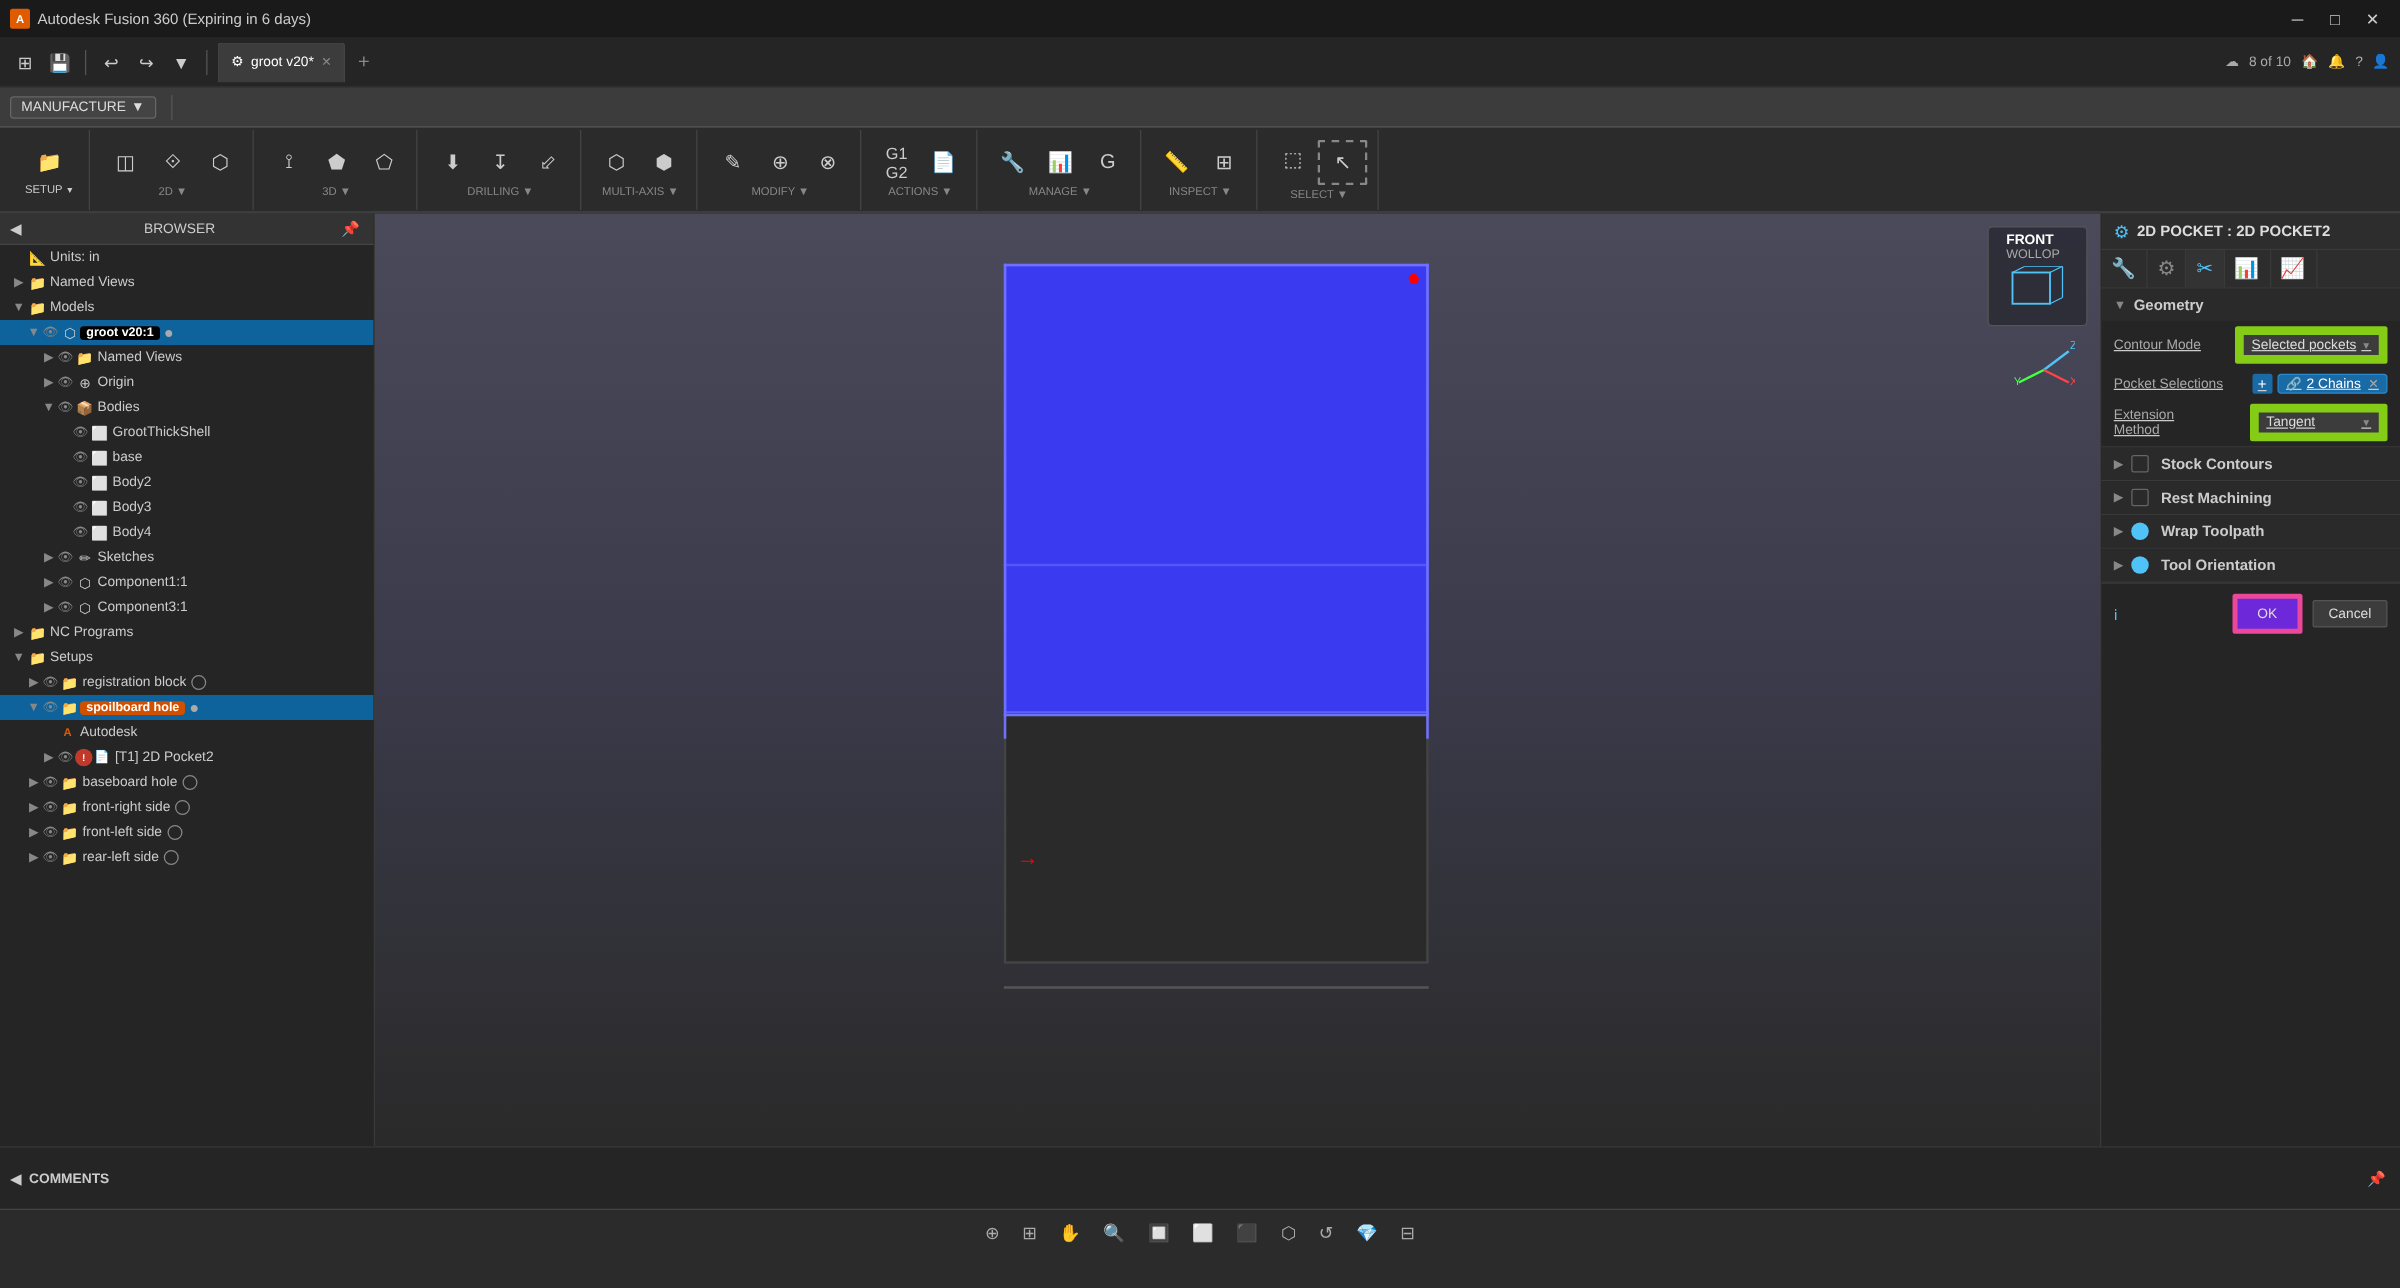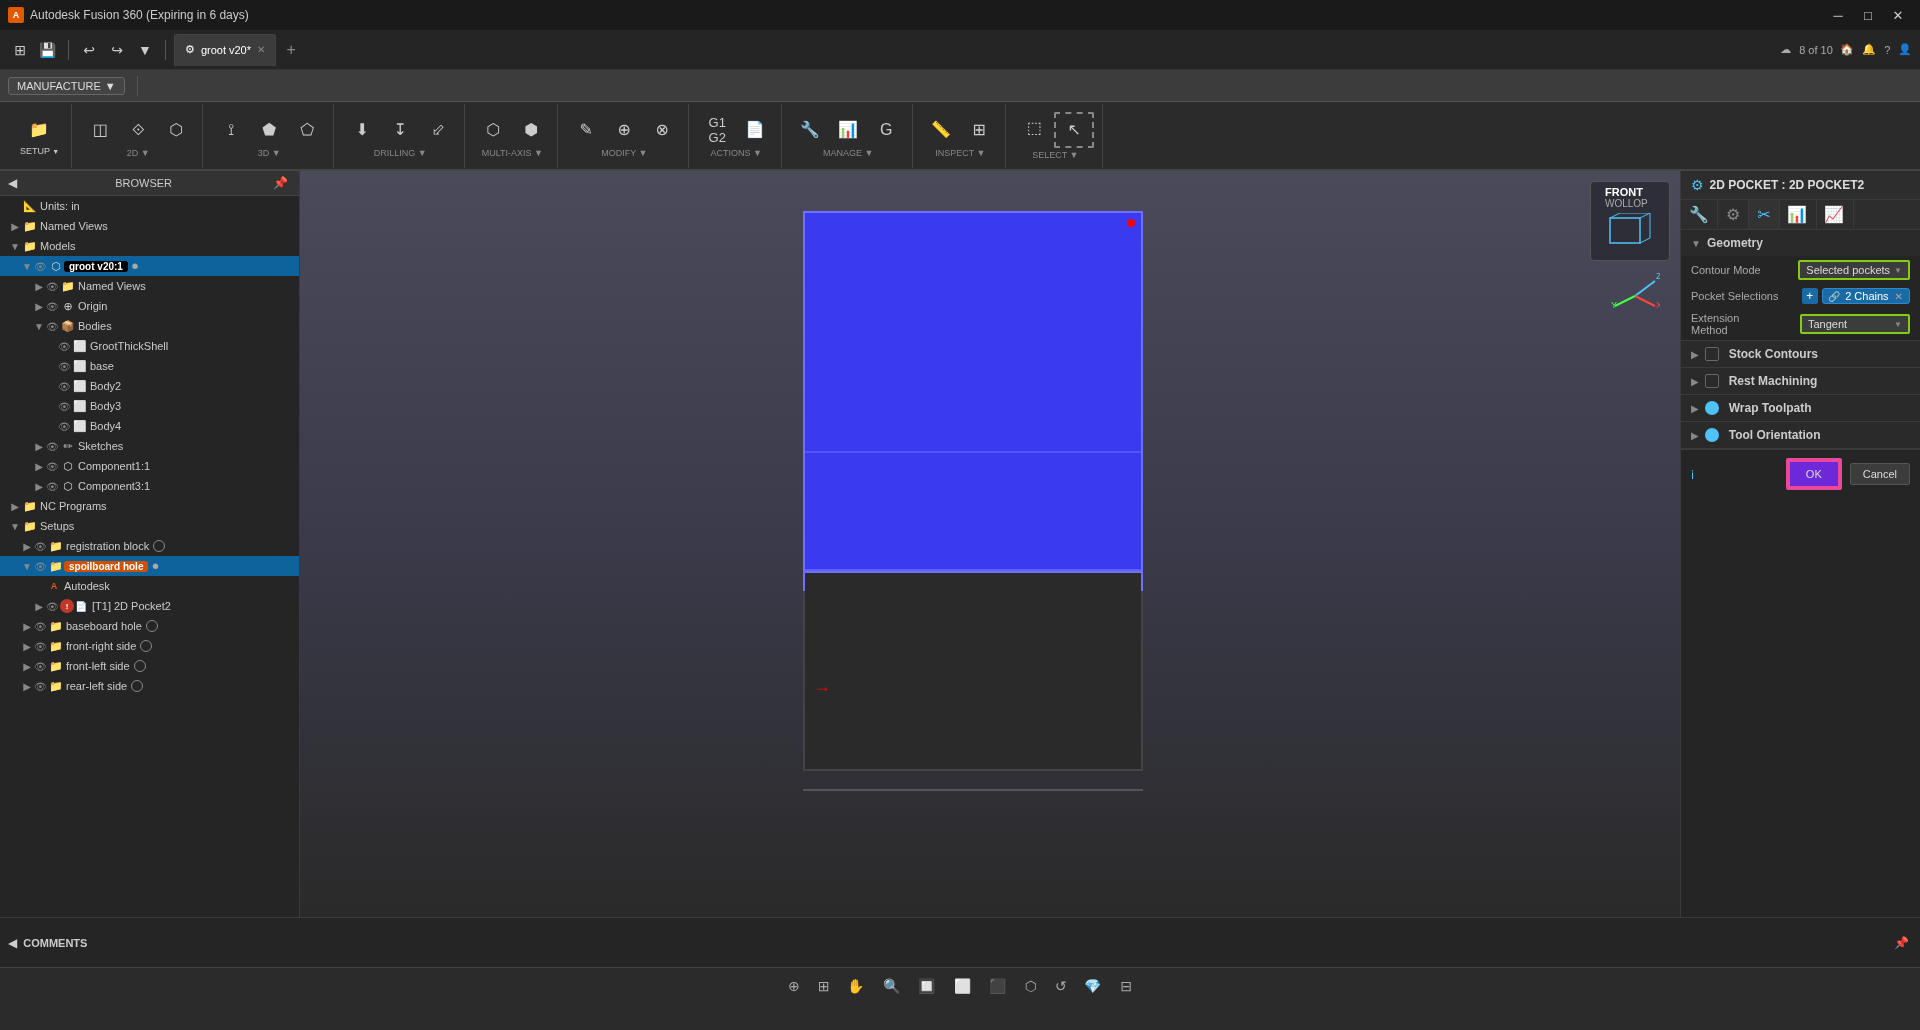--- a/index.html
+++ b/index.html
@@ -91,24 +91,24 @@
 
     .prop-tabs { display: flex; background: #2d2d2d; border-bottom: 1px solid #3a3a3a; }
     .prop-tab { padding: 5px 8px; cursor: pointer; font-size: 16px; color: #888; border-right: 1px solid #3a3a3a; }
     .prop-tab.active { color: #4fc3f7; background: #333; }
 
     .prop-section { border-bottom: 1px solid #3a3a3a; }
     .prop-section-header { padding: 6px 10px; display: flex; align-items: center; gap: 6px; cursor: pointer; background: #2a2a2a; }
     .prop-section-triangle { font-size: 10px; color: #888; }
     .prop-section-title { font-size: 12px; color: #ccc; font-weight: bold; }
 
-    .prop-row { display: flex; align-items: center; padding: 4px 10px; gap: 6px; }
+    .prop-row { display: flex; align-items: center; padding: 4px 10px; gap: 6px; text-decoration: underline; }
     .prop-label { font-size: 11px; color: #aaa; flex: 1; }
 
-    .prop-select { background: #3c3c3c; border: 2px solid #84cc16; color: #ddd; font-size: 11px; padding: 2px 6px; border-radius: 2px; cursor: pointer; display: flex; align-items: center; gap: 4px; min-width: 110px; justify-content: space-between; margin-left: 16px; }
+    .prop-select { background: #3c3c3c; border: 7px solid #84cc16; color: #ddd; font-size: 11px; padding: 2px 6px; border-radius: 2px; cursor: pointer; display: flex; align-items: center; gap: 4px; min-width: 110px; justify-content: space-between; margin-left: 16px; }
     .prop-select-arrow { font-size: 8px; color: #888; }
 
     .chain-tag { background: #1a6aa5; border: 1px solid #2a8acd; color: #fff; border-radius: 3px; padding: 1px 6px; font-size: 11px; display: flex; align-items: center; gap: 4px; cursor: pointer; }
     .chain-tag .chain-icon { font-size: 10px; }
     .chain-remove { font-size: 10px; color: #aaa; cursor: pointer; margin-left: 2px; }
 
     .prop-add-btn { width: 16px; height: 16px; background: #1a6aa5; border-radius: 2px; display: flex; align-items: center; justify-content: center; font-size: 12px; color: white; cursor: pointer; flex-shrink: 0; }
 
     .ok-btn { background: #6d28d9; border: 4px solid #ec4899; color: #ddd; padding: 6px 16px; border-radius: 2px; cursor: pointer; font-size: 11px; }
     .cancel-btn { background: #3c3c3c; border: 1px solid #555; color: #ddd; padding: 4px 12px; border-radius: 2px; cursor: pointer; font-size: 11px; }

